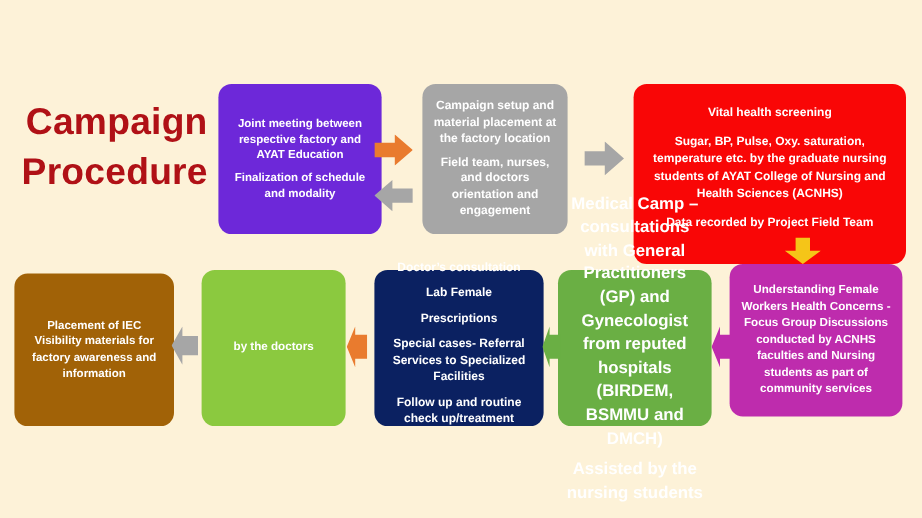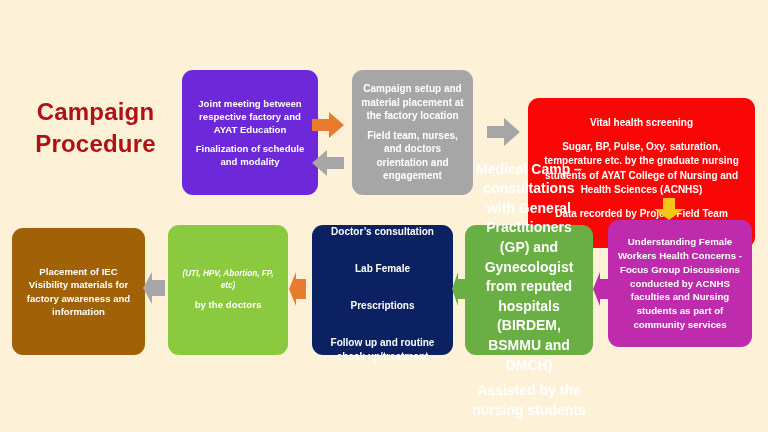--- a/index.html
+++ b/index.html
@@ -18,25 +18,25 @@
     position: relative;
     width: 768px;
     height: 432px;
     background: #fdf2d8;
   }
 
   
   .slide-title {
     position: absolute;
     left: 18px;
-    top: 96px;
+    top: 81px;
     width: 155px;
-    text-align: center;
+    text-align: right;
     color: #b01116;
-    font-size: 24px;
+    font-size: 31px;
     font-weight: bold;
     line-height: 1.33;
     letter-spacing: .2px;
   }
 
   
   .node {
     position: absolute;
     box-sizing: border-box;
     border-radius: 11px;
@@ -70,21 +70,20 @@
     left: 352px; top: 70px; width: 121px; height: 125px;
     background: #a6a6a6;
     font-size: 10px;
     line-height: 1.36;
   }
   #node-vital-screening {
     left: 528px; top: 70px; width: 227px; height: 150px;
     background: #f90606;
     font-size: 10px;
     line-height: 1.45;
-    margin-top: 28px;
   }
   #node-vital-screening p { margin-bottom: 9px; }
 
   
   #node-iec-placement {
     left: 12px; top: 228px; width: 133px; height: 127px;
     background: #a16207;
     font-size: 9.6px;
     line-height: 1.4;
   }
@@ -94,21 +93,21 @@
     font-size: 9.7px;
     line-height: 1.42;
   }
   #node-health-education p.italic { font-size: 8.2px; }
   #node-doctors-consultation {
     left: 312px; top: 225px; width: 141px; height: 130px;
     background: #0b2161;
     font-size: 10px;
     line-height: 1.4;
   }
-  #node-doctors-consultation p { margin-bottom: 7px; margin-top: 16px; }
+  #node-doctors-consultation p { margin-bottom: 7px; }
   #node-medical-camp {
     left: 465px; top: 225px; width: 128px; height: 130px;
     background: #6aaf44;
     font-size: 14px;
     line-height: 1.4;
   }
   #node-fgd {
     left: 608px; top: 220px; width: 144px; height: 127px;
     background: #be2cad;
     font-size: 9.7px;
@@ -154,28 +153,28 @@
     <p>Vital health screening</p>
     <p>Sugar, BP, Pulse, Oxy. saturation, temperature etc. by the graduate nursing students of AYAT College of Nursing and Health Sciences (ACNHS)</p>
     <p>Data recorded by Project Field Team</p>
   </div>
 
   <div class="node" id="node-iec-placement">
     <p>Placement of IEC Visibility materials  for factory awareness and information</p>
   </div>
 
   <div class="node" id="node-health-education">
-    <p class="italic">(UTI, HPV, Abortion, FP, etc)</p>
     <p>by the doctors</p>
   </div>
 
   <div class="node" id="node-doctors-consultation">
     <p>Doctor’s consultation</p>
     <p>Lab Female</p>
     <p>Prescriptions</p>
+    <p>Special cases- Referral Services to Specialized Facilities</p>
     <p>Follow up  and  routine check up/treatment</p>
   </div>
 
   <div class="node" id="node-medical-camp">
     <p>Medical Camp – consultations with General Practitioners (GP) and Gynecologist from reputed hospitals (BIRDEM, BSMMU and DMCH)</p>
     <p>Assisted by the nursing students</p>
   </div>
 
   <div class="node" id="node-fgd">
     <p>Understanding Female Workers Health Concerns -Focus Group Discussions conducted by ACNHS faculties and Nursing students as part of community services</p>

